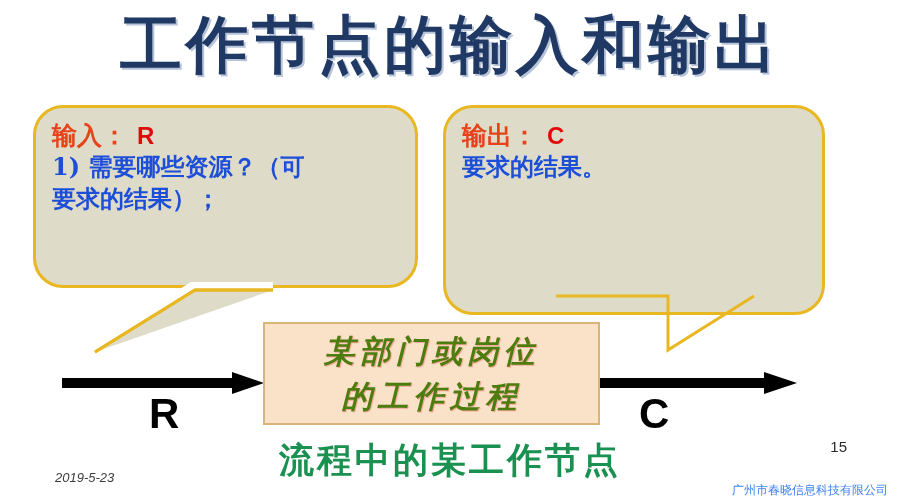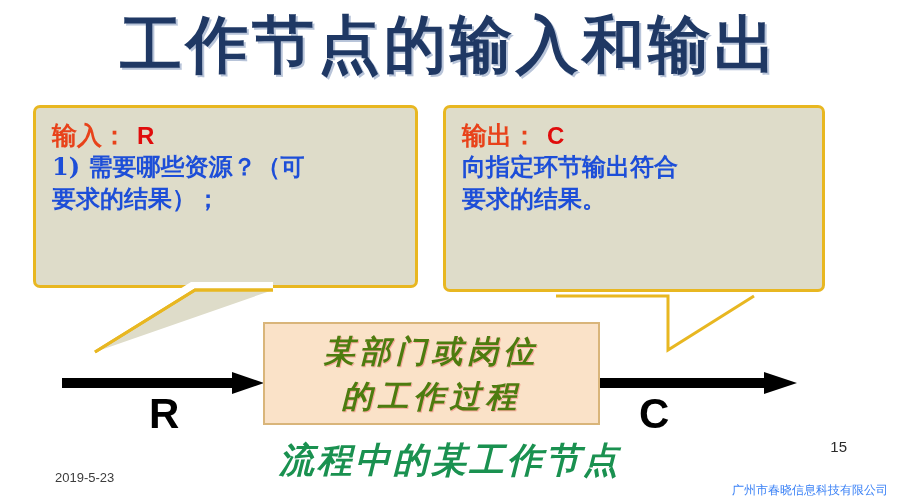--- a/index.html
+++ b/index.html
@@ -33,21 +33,21 @@
     text-shadow: 2px 2px 0 #b8c4d9;
     white-space: nowrap;
     line-height: 1.05;
   }
 
   
   .callout {
     position: absolute;
     background: #dedcc9;
     border: 3px solid #e8b721;
-    border-radius: 7px;
+    border-radius: 30px;
     box-sizing: border-box;
   }
   .callout-body {
     padding: 12px 14px 8px 16px;
     font-family: "DejaVu Serif", "Liberation Serif", serif;
   }
   .callout-head {
     color: #e8421a;
     font-size: 25px;
     font-weight: 700;
@@ -62,21 +62,21 @@
     padding-left: 10px;
   }
   .callout-text {
     color: #1d4ed8;
     font-size: 24px;
     line-height: 1.33;
     font-weight: 600;
   }
 
   #callout-input  { left: 33px;  top: 105px; width: 385px; height: 183px; }
-  #callout-output { left: 443px; top: 105px; width: 382px; height: 187px; }
+  #callout-output { left: 443px; top: 105px; width: 382px; height: 210px; }
 
   
   .tail {
     position: absolute;
     overflow: visible;
   }
 
   
   #process-box {
     position: absolute;
@@ -120,35 +120,35 @@
 
   
   #caption {
     position: absolute;
     left: 0;
     top: 437px;
     width: 900px;
     text-align: center;
     color: #1a9150;
     font-family: "DejaVu Serif", "Liberation Serif", serif;
-    font-style: italic;
     font-weight: 700;
     font-size: 35px;
     letter-spacing: 3px;
     white-space: nowrap;
   }
 
   
   #footer-date {
     position: absolute;
     left: 55px;
     top: 470px;
     font-size: 13px;
     color: #3c3c3c;
     font-family: "Liberation Sans", sans-serif;
+    font-style: italic;
   }
   #footer-company {
     position: absolute;
     right: 12px;
     top: 482px;
     font-size: 12px;
     color: #3b82f6;
     font-family: "Liberation Sans", sans-serif;
     white-space: nowrap;
   }
@@ -182,21 +182,20 @@
     <polygon points="0,72 100,10 178,10 178,2 96,2 0,62" fill="#ffffff" stroke="none"></polygon>
     <path d="M 0,72 L 100,10 L 178,10" fill="#dedcc9" stroke="#e8b721" stroke-width="3"></path>
     <path d="M 0,72 L 100,10 L 178,10" fill="none" stroke="#e8b721" stroke-width="3"></path>
   </svg>
 
   <div id="callout-output" class="callout">
     <div class="callout-body">
       <div class="callout-head">
         <span>输出：</span><span class="code">C</span>
       </div>
-      <div class="callout-text">向指定环节输出符合</div>
       <div class="callout-text">要求的结果。</div>
     </div>
   </div>
 
   <svg class="tail" style="left:556px; top:288px;" width="200" height="70" viewBox="0 0 200 70">
     <path d="M 0,8 L 112,8 L 112,62 L 198,8" fill="none" stroke="#e8b721" stroke-width="3" stroke-linejoin="miter"></path>
   </svg>
 
   <svg class="arrow" style="left:62px; top:370px;" width="205" height="26" viewBox="0 0 205 26">
     <rect x="0" y="8" width="178" height="10" fill="#000000"></rect>

